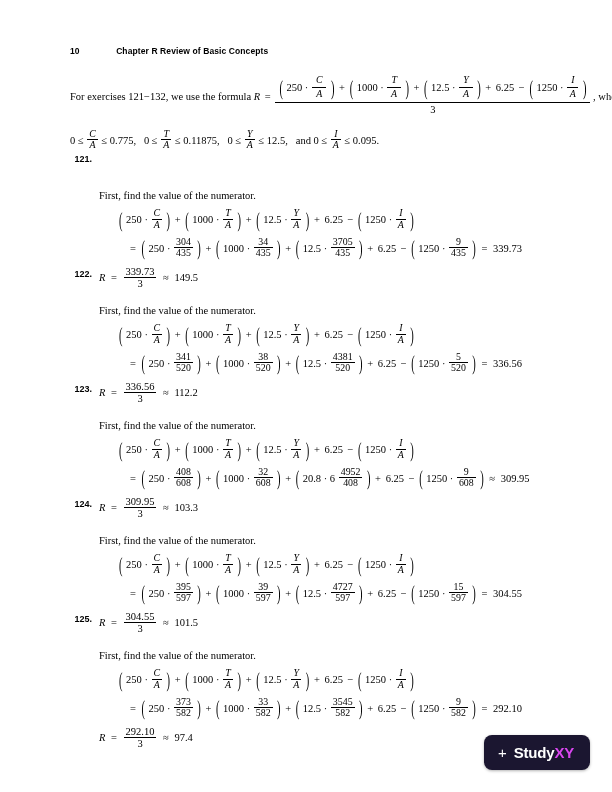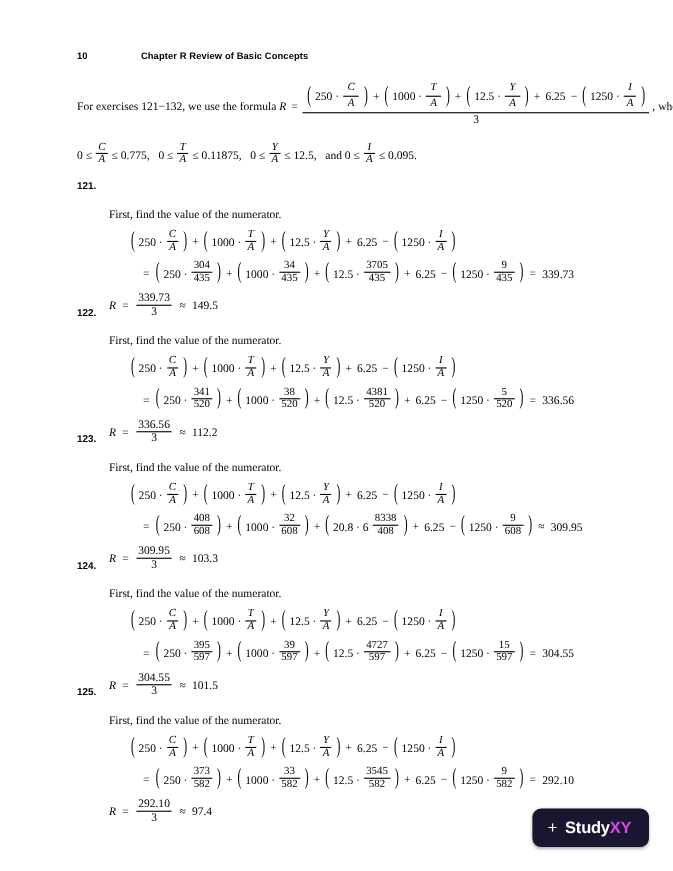--- a/index.html
+++ b/index.html
@@ -26,21 +26,21 @@
   .header {
     position: absolute;
     left: 70px;
     top: 46px;
     font-family: "Liberation Sans", sans-serif;
     font-size: 8.5px;
     letter-spacing: 0.1px;
   }
   .header .pageno {
     font-weight: bold;
-    margin-right: 46px;
+    margin-right: 34px;
   }
   .header .chap {
     font-weight: bold;
   }
 
   
   .math {
     font-family: "Liberation Serif", serif;
     font-style: normal;
   }
@@ -123,25 +123,26 @@
   
   .problem {
     position: absolute;
     left: 70px;
     width: 480px;
     font-size: 10.5px;
   }
   .pnum {
     position: absolute;
     left: 0;
-    top: 18px;
+    top: 8px;
     font-family: "Liberation Sans", sans-serif;
     font-weight: bold;
     font-size: 9px;
     width: 22px;
+    text-align: right;
   }
   .pbody {
     margin-left: 29px;
     margin-top: 44px;
   }
   .pstate {
     font-size: 10.5px;
     line-height: 1.2;
   }
   .row {
@@ -441,21 +442,21 @@
         </span>
         <span class="math op">+</span>
         <span class="paren">
           <span class="math">1000</span>
           <span class="math">·</span>
           <span class="frac small"><span class="num math">32</span><span class="den math">608</span></span>
         </span>
         <span class="math op">+</span>
         <span class="paren">
           <span class="math">20.8 · 6</span>
-          <span class="frac small"><span class="num math">8338</span><span class="den math">408</span></span>
+          <span class="frac small"><span class="num math">4952</span><span class="den math">408</span></span>
         </span>
         <span class="math op">+</span>
         <span class="math">6.25</span>
         <span class="math op">−</span>
         <span class="paren">
           <span class="math">1250</span>
           <span class="math">·</span>
           <span class="frac small"><span class="num math">9</span><span class="den math">608</span></span>
         </span>
         <span class="math eq">≈</span>

